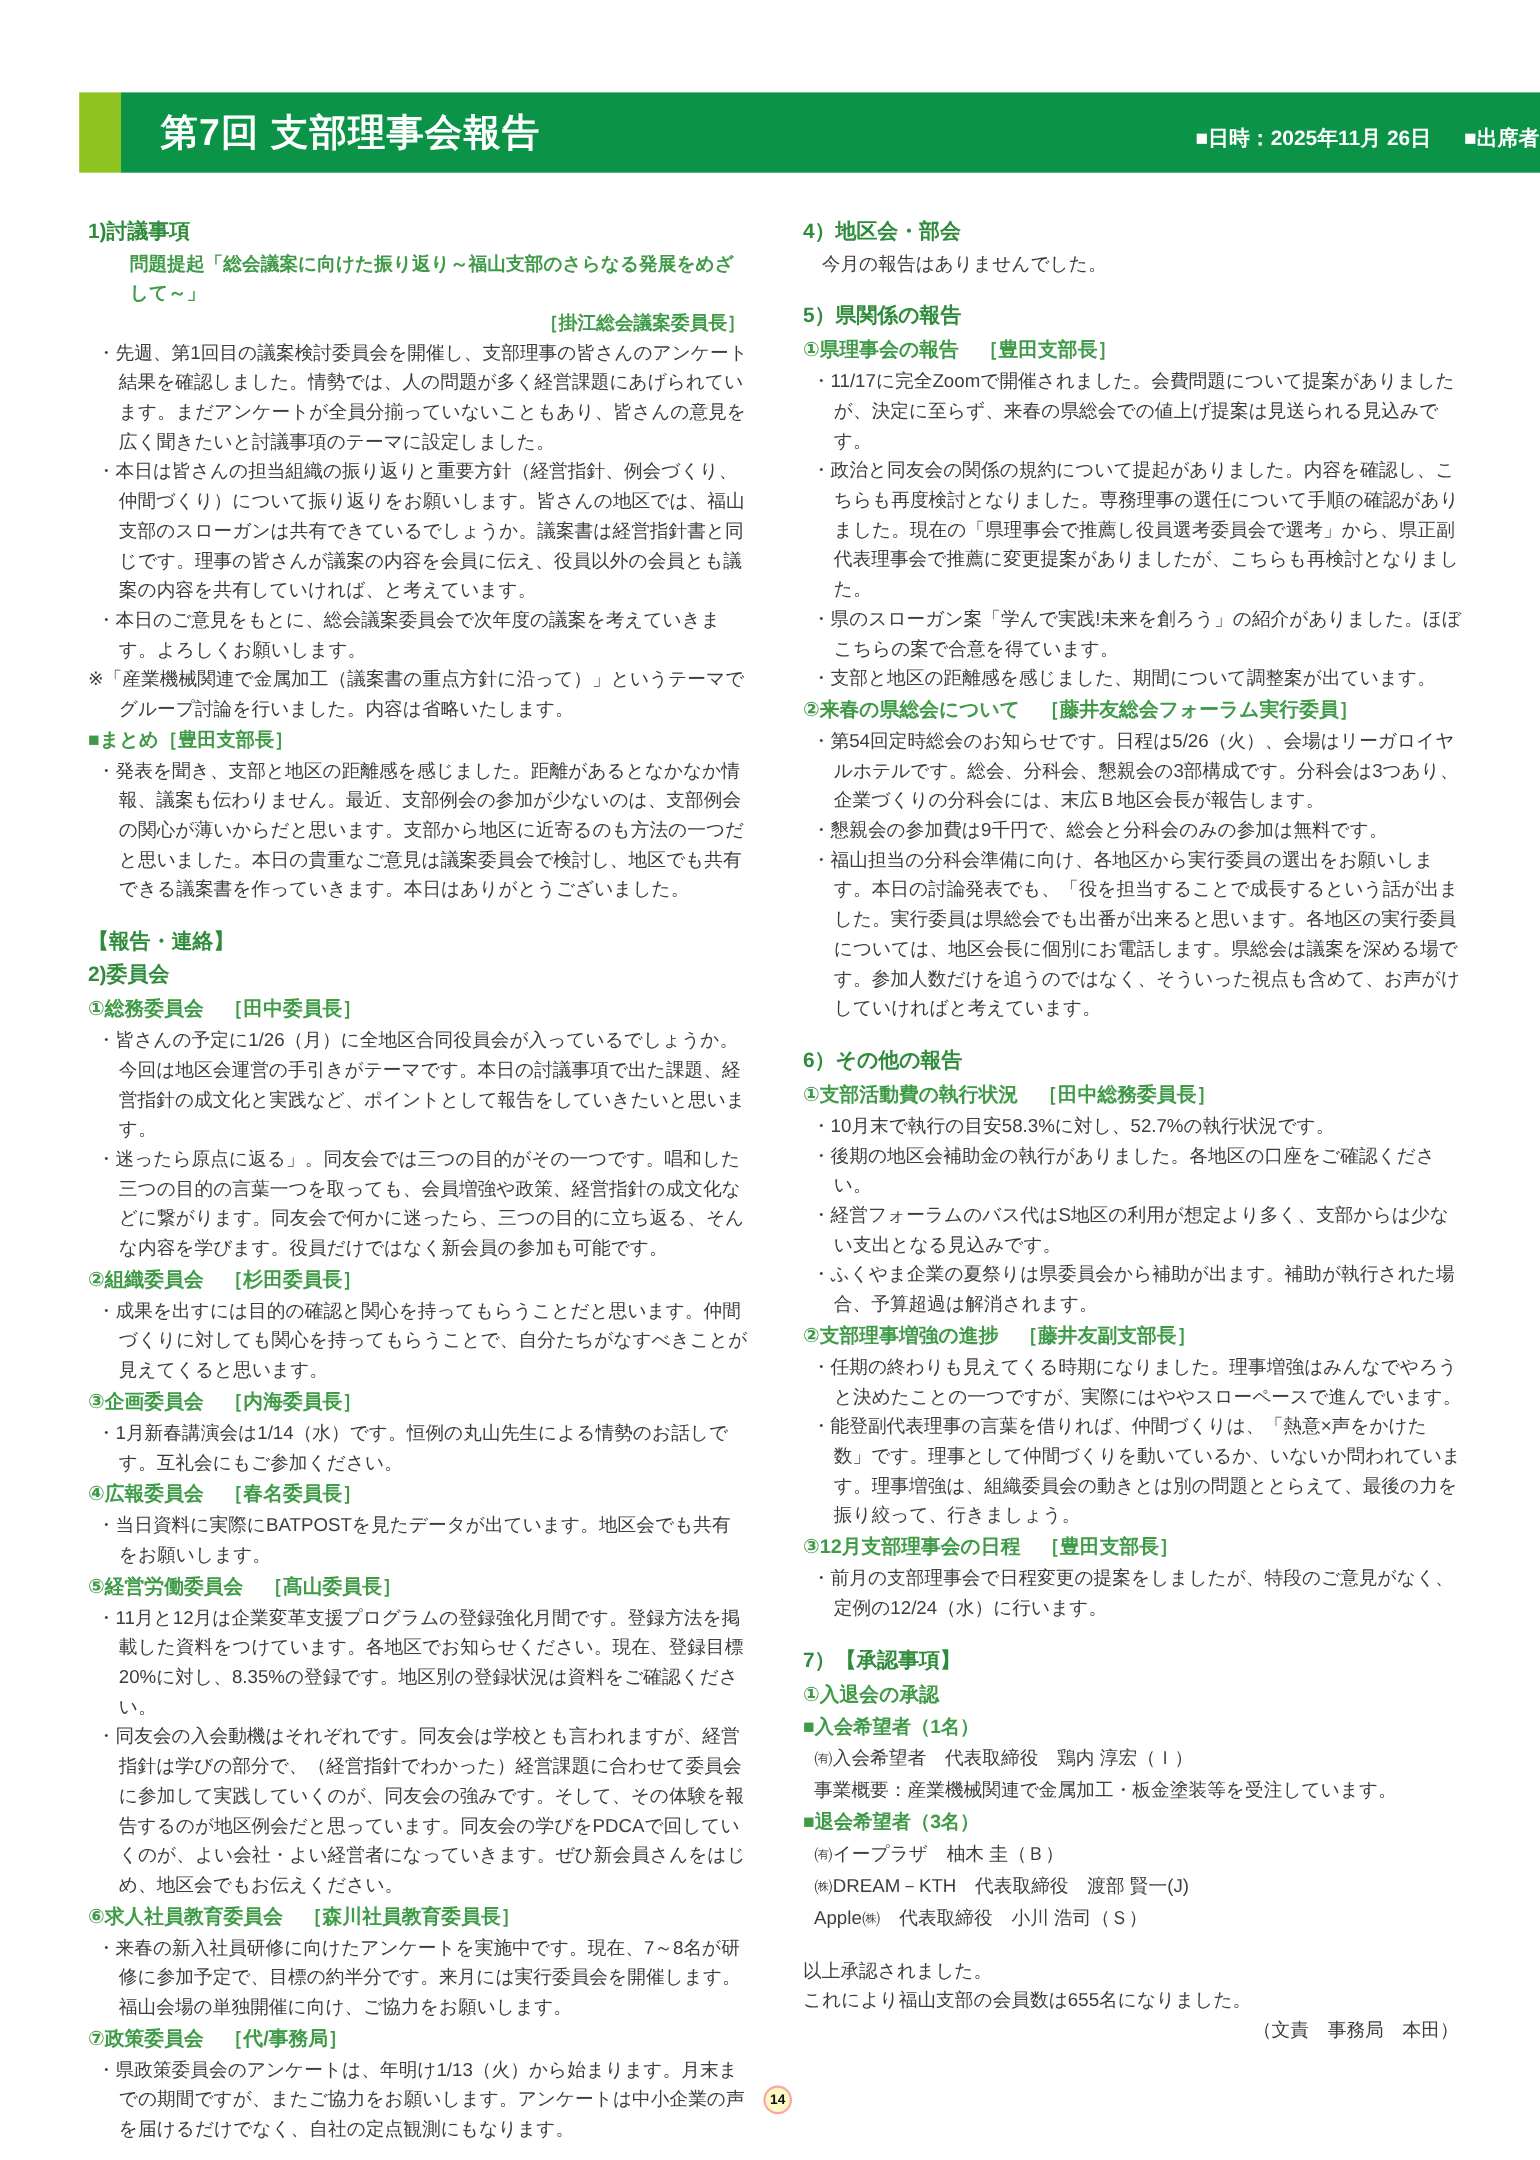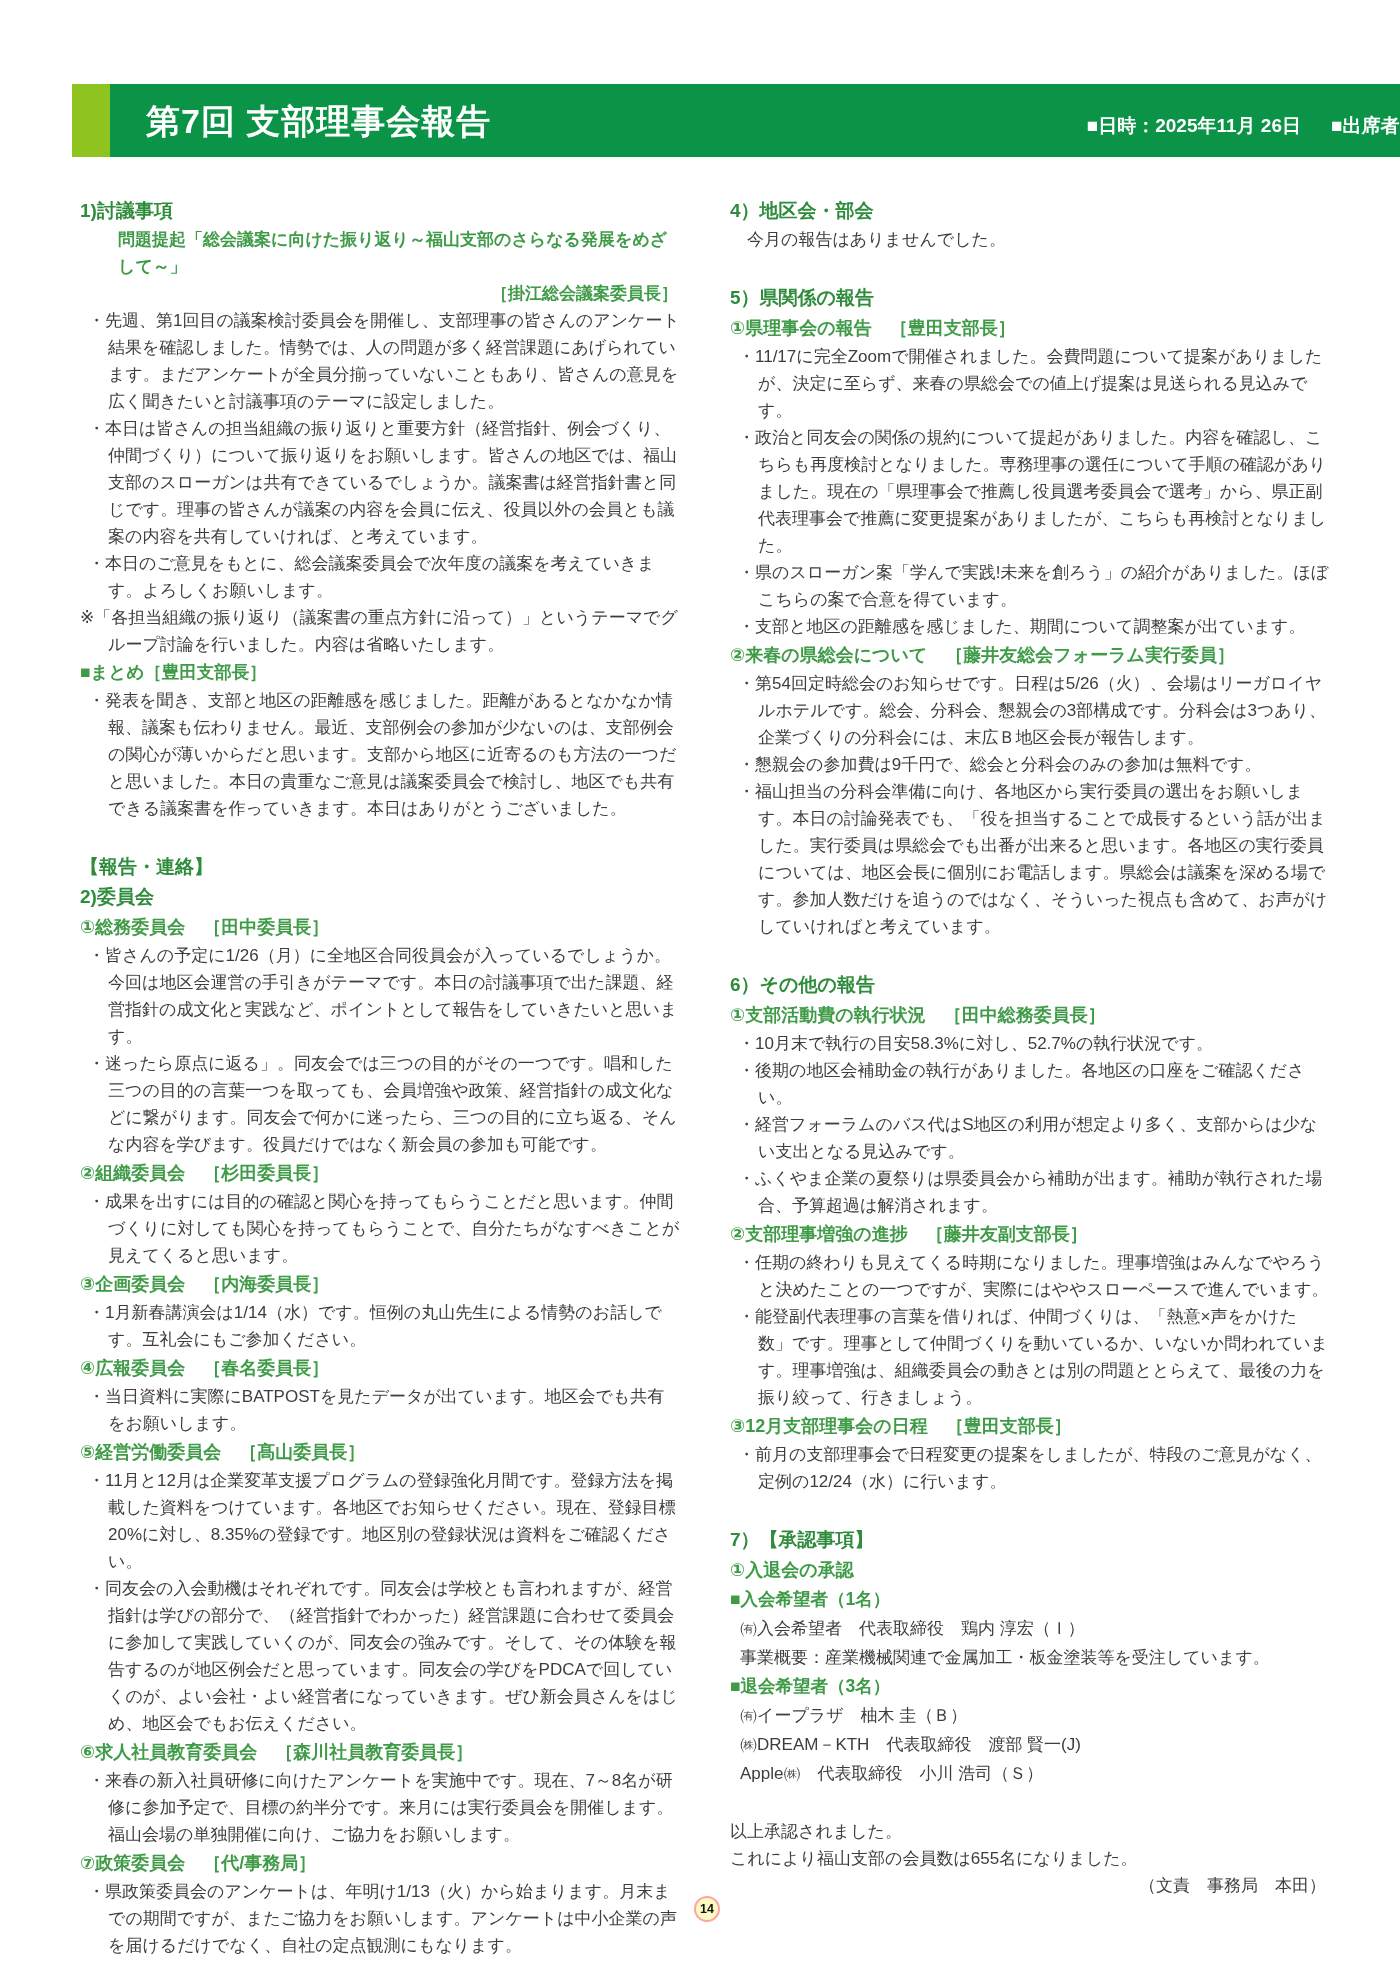--- a/index.html
+++ b/index.html
@@ -18,21 +18,21 @@
   .page{position:absolute;inset:0;overflow:hidden;}
   .accent{position:absolute;left:72px;top:84px;width:38px;height:73px;background:var(--accent-square);}
   .banner{position:absolute;left:110px;top:84px;width:1380px;height:73px;background:var(--banner-green);
     display:flex;align-items:center;}
   .banner-title{margin:0 0 0 36px;color:#ffffff;font-size:34px;font-weight:bold;letter-spacing:1px;line-height:1;}
   .banner-meta{position:absolute;right:24px;top:0;height:100%;display:flex;align-items:center;gap:30px;
     color:#ffffff;font-size:19px;font-weight:bold;padding-top:10px;box-sizing:border-box;}
   .cols{position:absolute;top:196px;left:80px;width:1250px;display:flex;gap:50px;}
   .col{width:600px;}
   .blk{font-size:17px;line-height:27px;color:var(--body-text);}
-  .blk.gap{margin-top:30px;}
+  .blk.gap{margin-top:20px;}
   .h1{color:var(--heading-green);font-size:19px;font-weight:bold;line-height:30px;}
   .h2{color:var(--subheading-green);font-size:18px;font-weight:bold;line-height:30px;}
   .topic{color:var(--subheading-green);font-size:17px;font-weight:bold;padding-left:38px;}
   .speaker{color:var(--subheading-green);font-size:17px;font-weight:bold;text-align:right;padding-right:2px;}
   .mark{color:var(--subheading-green);font-size:17.5px;font-weight:bold;line-height:29px;}
   .hang{margin-left:8px;padding-left:20px;text-indent:-20px;}
   .note{padding-left:28px;text-indent:-28px;}
   .p{padding-left:17px;}
   .member{padding-left:10px;line-height:29px;}
   .p0{}
@@ -55,21 +55,21 @@
   </header>
 
   <main class="cols">
     <div class="col">
         <div class="blk h1">1)討議事項</div>
         <div class="blk topic">問題提起「総会議案に向けた振り返り～福山支部のさらなる発展をめざして～」</div>
         <div class="blk speaker">［掛江総会議案委員長］</div>
         <div class="blk hang">・先週、第1回目の議案検討委員会を開催し、支部理事の皆さんのアンケート結果を確認しました。情勢では、人の問題が多く経営課題にあげられています。まだアンケートが全員分揃っていないこともあり、皆さんの意見を広く聞きたいと討議事項のテーマに設定しました。</div>
         <div class="blk hang">・本日は皆さんの担当組織の振り返りと重要方針（経営指針、例会づくり、仲間づくり）について振り返りをお願いします。皆さんの地区では、福山支部のスローガンは共有できているでしょうか。議案書は経営指針書と同じです。理事の皆さんが議案の内容を会員に伝え、役員以外の会員とも議案の内容を共有していければ、と考えています。</div>
         <div class="blk hang">・本日のご意見をもとに、総会議案委員会で次年度の議案を考えていきます。よろしくお願いします。</div>
-        <div class="blk note">※「各担当組織の振り返り（議案書の重点方針に沿って）」というテーマでグループ討論を行いました。内容は省略いたします。</div>
+        <div class="blk note">※「産業機械関連で金属加工（議案書の重点方針に沿って）」というテーマでグループ討論を行いました。内容は省略いたします。</div>
         <div class="blk mark">■まとめ［豊田支部長］</div>
         <div class="blk hang">・発表を聞き、支部と地区の距離感を感じました。距離があるとなかなか情報、議案も伝わりません。最近、支部例会の参加が少ないのは、支部例会の関心が薄いからだと思います。支部から地区に近寄るのも方法の一つだと思いました。本日の貴重なご意見は議案委員会で検討し、地区でも共有できる議案書を作っていきます。本日はありがとうございました。</div>
         <div class="blk h1 gap">【報告・連絡】</div>
         <div class="blk h1">2)委員会</div>
         <div class="blk h2">①総務委員会　［田中委員長］</div>
         <div class="blk hang">・皆さんの予定に1/26（月）に全地区合同役員会が入っているでしょうか。今回は地区会運営の手引きがテーマです。本日の討議事項で出た課題、経営指針の成文化と実践など、ポイントとして報告をしていきたいと思います。</div>
         <div class="blk hang">・迷ったら原点に返る」。同友会では三つの目的がその一つです。唱和した三つの目的の言葉一つを取っても、会員増強や政策、経営指針の成文化などに繋がります。同友会で何かに迷ったら、三つの目的に立ち返る、そんな内容を学びます。役員だけではなく新会員の参加も可能です。</div>
         <div class="blk h2">②組織委員会　［杉田委員長］</div>
         <div class="blk hang">・成果を出すには目的の確認と関心を持ってもらうことだと思います。仲間づくりに対しても関心を持ってもらうことで、自分たちがなすべきことが見えてくると思います。</div>
         <div class="blk h2">③企画委員会　［内海委員長］</div>

